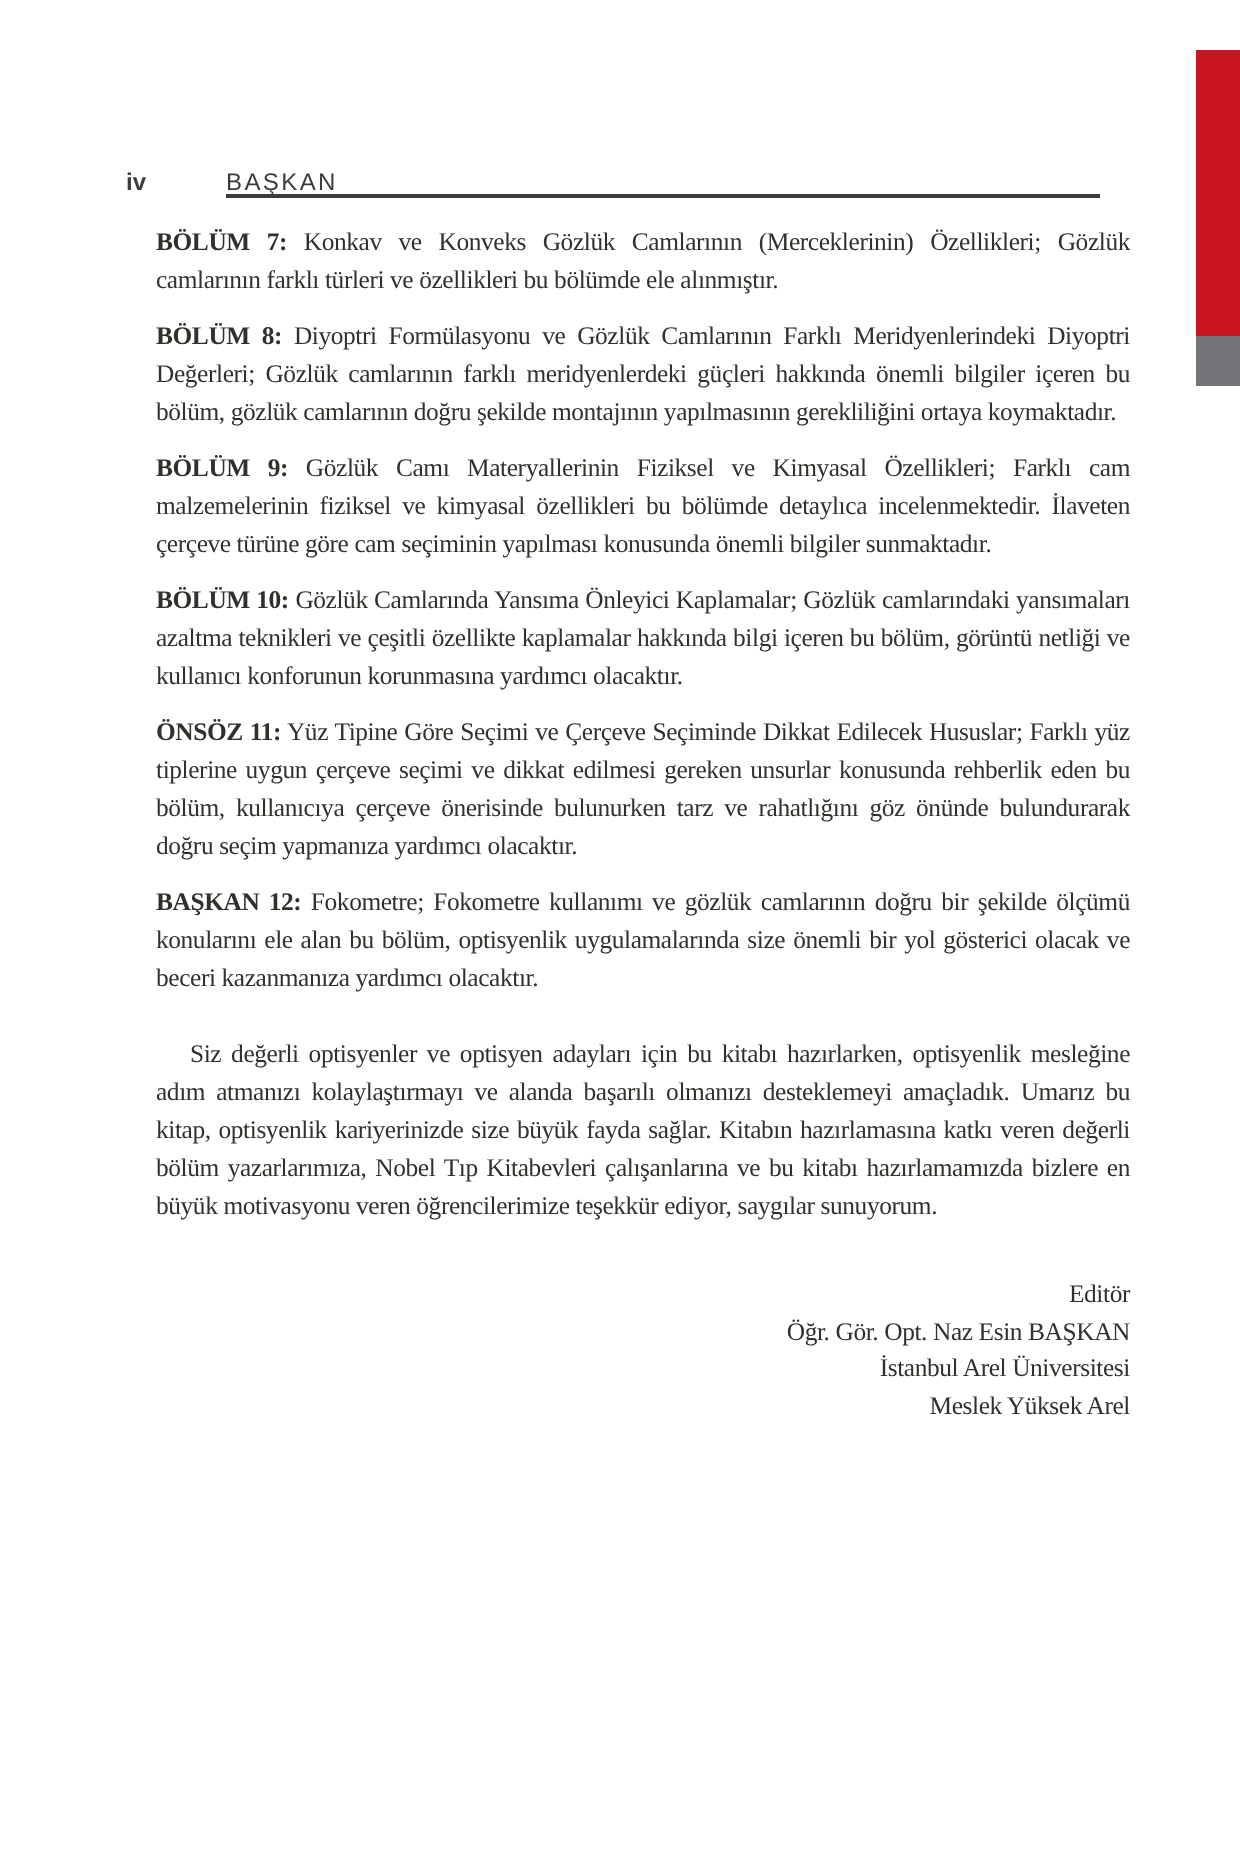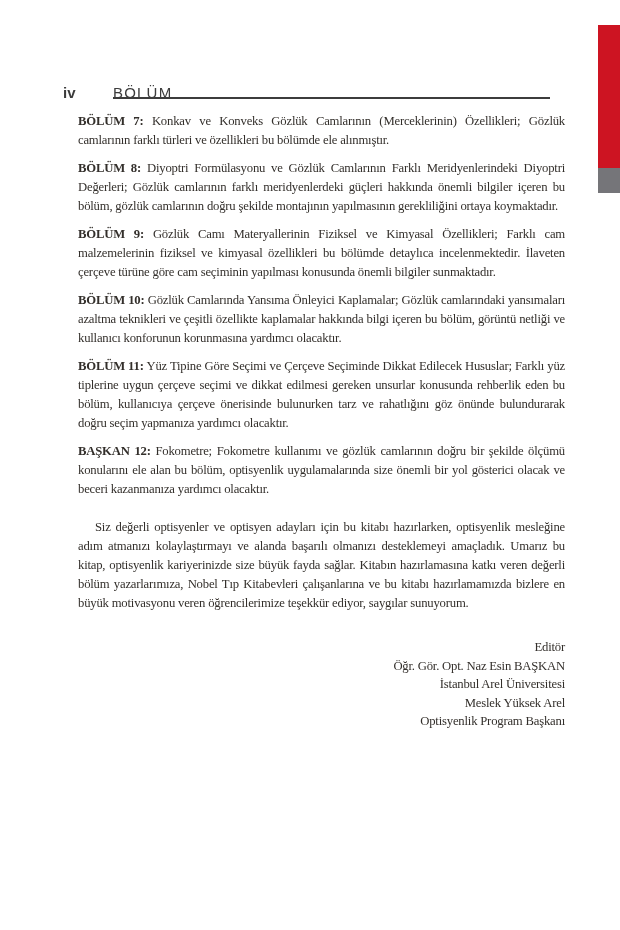--- a/index.html
+++ b/index.html
@@ -30,21 +30,21 @@
   }
 
   
   .running-header {
     position: absolute;
     top: 84px;
     left: 63px;
     width: 490px;
     height: 14px;
     font-family: "Liberation Sans", sans-serif;
-    font-size: 15px;
+    font-size: 12px;
     color: #3c3c3c;
   }
   .page-num {
     position: absolute;
     left: 0;
     top: 0;
     font-weight: bold;
   }
   .header-title {
     position: absolute;
@@ -97,43 +97,42 @@
 </head>
 <body>
 
 <div class="page">
 
   <div class="side-tab-red" style="background: rgb(205, 20, 34);"></div>
   <div class="side-tab-gray" style="background: rgb(117, 117, 121);"></div>
 
   <div class="running-header">
     <span class="page-num">iv</span>
-    <span class="header-title">BÖLÜM</span>
+    <span class="header-title">BAŞKAN</span>
   </div>
   <div class="header-rule"></div>
 
   <div class="body-text">
 
     <p><span class="chapter-label">BÖLÜM 7:</span> <span>Konkav ve Konveks Gözlük Camlarının (Merceklerinin) Özellikleri; Gözlük camlarının farklı türleri ve özellikleri bu bölümde ele alınmıştır.</span></p>
 
     <p><span class="chapter-label">BÖLÜM 8:</span> <span>Diyoptri Formülasyonu ve Gözlük Camlarının Farklı Meridyenlerindeki Diyoptri Değerleri; Gözlük camlarının farklı meridyenlerdeki güçleri hakkında önemli bilgiler içeren bu bölüm, gözlük camlarının doğru şekilde montajının yapılmasının gerekliliğini ortaya koymaktadır.</span></p>
 
     <p><span class="chapter-label">BÖLÜM 9:</span> <span>Gözlük Camı Materyallerinin Fiziksel ve Kimyasal Özellikleri; Farklı cam malzemelerinin fiziksel ve kimyasal özellikleri bu bölümde detaylıca incelenmektedir. İlaveten çerçeve türüne göre cam seçiminin yapılması konusunda önemli bilgiler sunmaktadır.</span></p>
 
     <p><span class="chapter-label">BÖLÜM 10:</span> <span>Gözlük Camlarında Yansıma Önleyici Kaplamalar; Gözlük camlarındaki yansımaları azaltma teknikleri ve çeşitli özellikte kaplamalar hakkında bilgi içeren bu bölüm, görüntü netliği ve kullanıcı konforunun korunmasına yardımcı olacaktır.</span></p>
 
-    <p><span class="chapter-label">BÖLÜM 11:</span> <span>Yüz Tipine Göre Seçimi ve Çerçeve Seçiminde Dikkat Edilecek Hususlar; Farklı yüz tiplerine uygun çerçeve seçimi ve dikkat edilmesi gereken unsurlar konusunda rehberlik eden bu bölüm, kullanıcıya çerçeve önerisinde bulunurken tarz ve rahatlığını göz önünde bulundurarak doğru seçim yapmanıza yardımcı olacaktır.</span></p>
+    <p><span class="chapter-label">ÖNSÖZ 11:</span> <span>Yüz Tipine Göre Seçimi ve Çerçeve Seçiminde Dikkat Edilecek Hususlar; Farklı yüz tiplerine uygun çerçeve seçimi ve dikkat edilmesi gereken unsurlar konusunda rehberlik eden bu bölüm, kullanıcıya çerçeve önerisinde bulunurken tarz ve rahatlığını göz önünde bulundurarak doğru seçim yapmanıza yardımcı olacaktır.</span></p>
 
     <p><span class="chapter-label">BAŞKAN 12:</span> <span>Fokometre; Fokometre kullanımı ve gözlük camlarının doğru bir şekilde ölçümü konularını ele alan bu bölüm, optisyenlik uygulamalarında size önemli bir yol gösterici olacak ve beceri kazanmanıza yardımcı olacaktır.</span></p>
 
     <p class="closing">Siz değerli optisyenler ve optisyen adayları için bu kitabı hazırlarken, optisyenlik mesleğine adım atmanızı kolaylaştırmayı ve alanda başarılı olmanızı desteklemeyi amaçladık. Umarız bu kitap, optisyenlik kariyerinizde size büyük fayda sağlar. Kitabın hazırlamasına katkı veren değerli bölüm yazarlarımıza, Nobel Tıp Kitabevleri çalışanlarına ve bu kitabı hazırlamamızda bizlere en büyük motivasyonu veren öğrencilerimize teşekkür ediyor, saygılar sunuyorum.</p>
 
 
     <div class="signature">
       <div>Editör</div>
       <div>Öğr. Gör. Opt. Naz Esin BAŞKAN</div>
       <div>İstanbul Arel Üniversitesi</div>
       <div>Meslek Yüksek Arel</div>
-      <div>Optisyenlik Program Başkanı</div>
     </div>
 
   </div>
 </div>
 
 </body></html>

